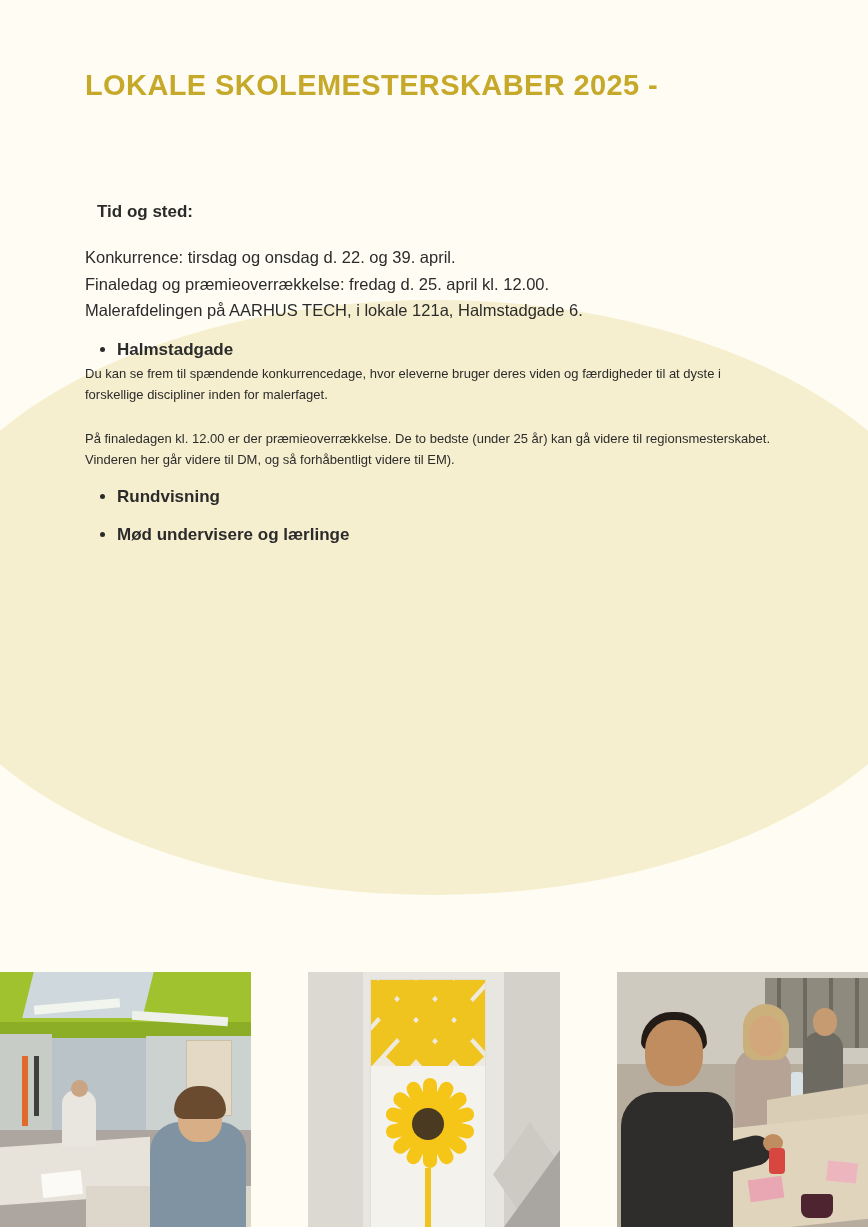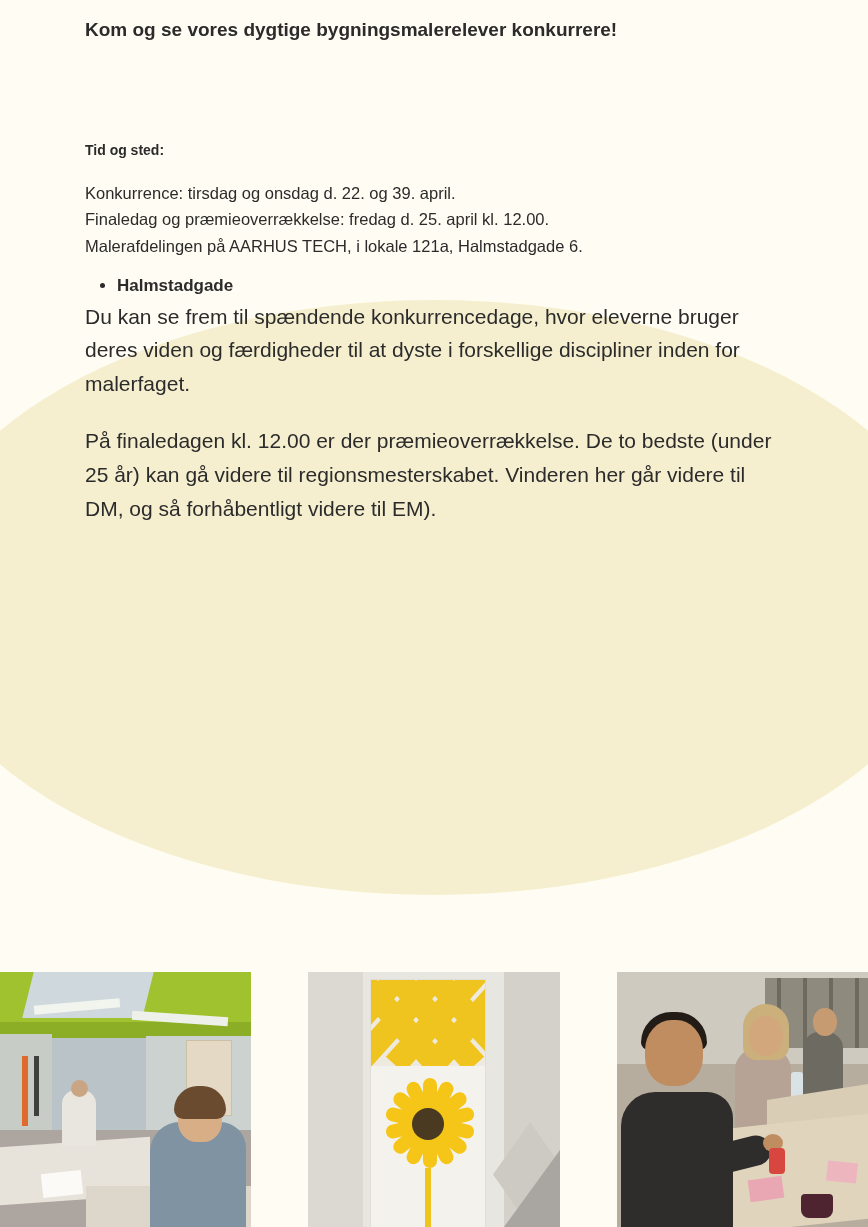--- a/index.html
+++ b/index.html
@@ -61,23 +61,23 @@
 
   .intro {
     font-size: 16.5px;
     line-height: 1.55;
     margin: 32px 0 0 0;
     color: #2b2b2b;
     max-width: 680px;
   }
 
   .h-bold {
-    font-size: 14px;
+    font-size: 17px;
     font-weight: bold;
-    margin: 0;
+    margin: 12px;
     color: #2b2b2b;
   }
 
   .section-tid {
     margin-top: 99px;
   }
 
   .block-lines {
     font-size: 16.5px;
     line-height: 1.62;
@@ -94,21 +94,21 @@
     padding-left: 32px;
   }
   ul.bullets li {
     font-size: 17px;
     font-weight: bold;
     line-height: 1.4;
     margin: 0;
   }
 
   .para {
-    font-size: 21px;
+    font-size: 13px;
     line-height: 1.6;
     margin: 2px 0 0 0;
     color: #2b2b2b;
     max-width: 700px;
   }
 
   .para-gap {
     margin-top: 24px;
   }
 
@@ -213,42 +213,48 @@
 </style>
 </head>
 <body>
 
 <div class="page">
 
   <div class="ellipse-band"></div>
 
   <div class="content">
 
-
-    <p class="subtitle">Kom og se vores dygtige bygningsmalerelever konkurrere!</p>
+    <h1 class="title">LOKALE SKOLEMESTERSKABER 2025 -</h1>
+
 
 
     <div class="section-tid">
       <p class="h-bold">Tid og sted:</p>
       <p class="block-lines" style="white-space: pre-line;">Konkurrence: tirsdag og onsdag d. 22. og 39. april.
 Finaledag og præmieoverrækkelse: fredag d. 25. april kl. 12.00.
 Malerafdelingen på AARHUS TECH, i lokale 121a, Halmstadgade 6.</p>
     </div>
 
     <div class="section-forvente">
 
       <ul class="bullets">
         <li>Halmstadgade</li>
       </ul>
 
       <p class="para">Du kan se frem til spændende konkurrencedage, hvor eleverne bruger deres viden og færdigheder til at dyste i forskellige discipliner inden for malerfaget.</p>
 
       <p class="para para-gap">På finaledagen kl. 12.00 er der præmieoverrækkelse. De to bedste (under 25 år) kan gå videre til regionsmesterskabet. Vinderen her går videre til DM, og så forhåbentligt videre til EM).</p>
 
-
+      <ul class="bullets bullet-spaced">
+        <li>Rundvisning</li>
+      </ul>
+
+      <ul class="bullets bullet-spaced2">
+        <li>Mød undervisere og lærlinge</li>
+      </ul>
     </div>
 
   </div>
 
   <div class="photos">
 
     <div class="photo photo-1">
       <div class="ph-inner">
         <div class="p1-bg"></div>
         <div class="p1-green"></div>

